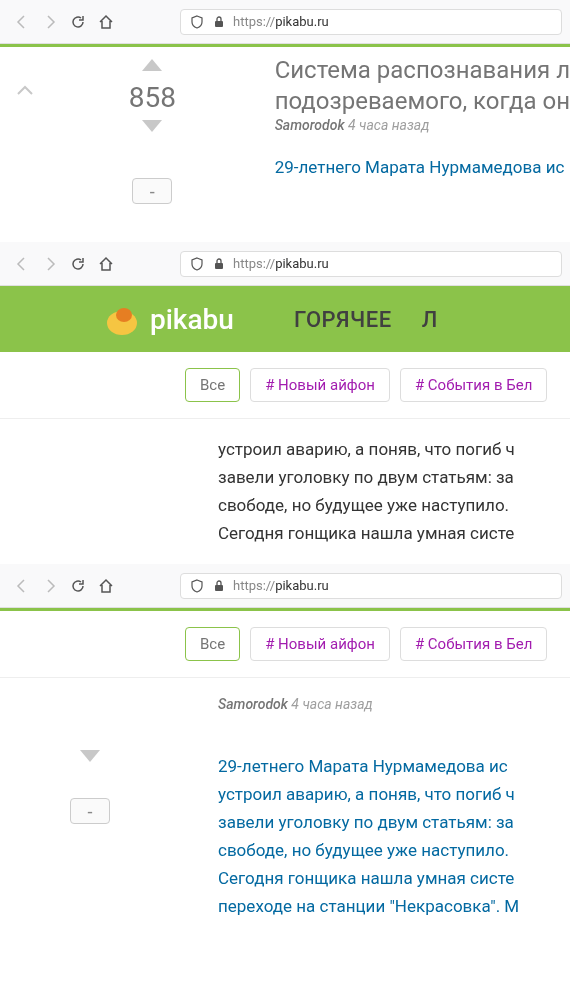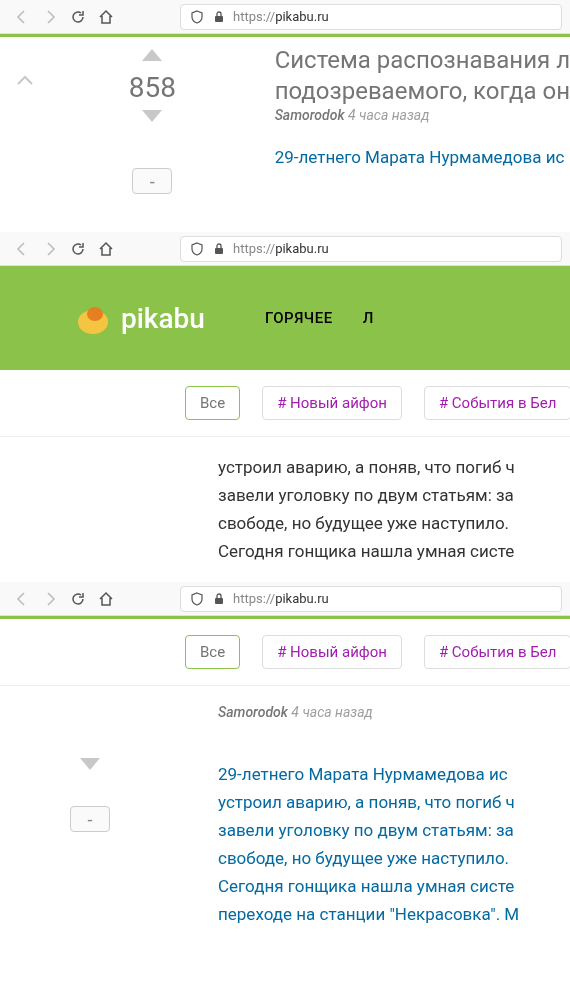--- a/index.html
+++ b/index.html
@@ -1,18 +1,18 @@
 <!DOCTYPE html>
 <html><head>
   <meta charset="utf-8">
   <style>
     * { margin: 0; padding: 0; box-sizing: border-box; }
     body { font-family: -apple-system, BlinkMacSystemFont, "Segoe UI", Roboto, Arial, sans-serif; background: #fff; width: 570px; overflow: hidden; }
     
-    .browser-bar { display: flex; align-items: center; padding: 6px 8px; background: #f9f9fa; border-bottom: 1px solid #e0e0e0; height: 34px; }
+    .browser-bar { display: flex; align-items: center; padding: 6px 8px; background: #f9f9fa; border-bottom: 1px solid #e0e0e0; height: 44px; }
     .nav-btn { width: 28px; height: 28px; display: flex; align-items: center; justify-content: center; cursor: pointer; color: #555; }
     .nav-btn.disabled { color: #bbb; }
     .url-bar { flex: 1; display: flex; align-items: center; background: #fff; border: 1px solid #ddd; border-radius: 4px; height: 26px; padding: 0 8px; margin-left: 60px; }
     .url-icon { width: 16px; height: 16px; display: flex; align-items: center; justify-content: center; color: #555; margin-right: 6px; }
     .url-text { font-size: 13px; color: #888; }
     .url-text .protocol { color: #888; }
     .url-text .domain { color: #333; }
     
     .green-line { height: 3px; background: #8bc34a; }
     
@@ -24,27 +24,27 @@
     .vote-arrow { color: #c8c8c8; cursor: pointer; }
     .vote-count { font-size: 28px; color: #757575; font-weight: 400; margin: 4px 10px; }
     .save-btn { width: 40px; height: 26px; border: 1px solid #ccc; border-radius: 4px; background: #fafafa; color: #888; font-size: 18px; display: flex; align-items: center; justify-content: center; margin-top: 40px; cursor: pointer; }
     .collapse-arrow { color: #c8c8c8; cursor: pointer; }
     
     .post-title { font-size: 24px; color: #757575; font-weight: 400; line-height: 1.3; margin-bottom: 0; white-space: nowrap; }
     .post-meta { font-size: 14px; margin-bottom: 20px; font-style: italic; }
     .post-author { color: #757575; font-weight: 500; }
     .post-time { color: #9e9e9e; }
     .post-body { font-size: 17px; color: #0369a1; line-height: 1.65; white-space: nowrap; }
-    .green-header { background: #8bc34a; height: 104px; display: flex; align-items: center; padding-left: 75px; }
+    .green-header { background: #8bc34a; height: 66px; display: flex; align-items: center; padding-left: 104px; }
     .logo { display: flex; align-items: center; }
     .logo-icon { width: 36px; height: 36px; margin-right: 10px; }
     .logo-text { color: #fff; font-size: 28px; font-weight: 500; }
-    .nav-link { color: #000000; font-size: 15px; font-weight: 500; margin-left: 60px; letter-spacing: 0.5px; }
-    
-    .tags-bar { display: flex; align-items: center; padding: 16px 0 16px 185px; background: #fff; border-bottom: 1px solid #eee; gap: 12px; }
+    .nav-link { color: #404040; font-size: 22px; font-weight: 500; margin-left: 60px; letter-spacing: 0.5px; }
+    
+    .tags-bar { display: flex; align-items: center; padding: 16px 0 16px 185px; background: #fff; border-bottom: 1px solid #eee; }
     .tag { border: 1px solid #ddd; border-radius: 4px; padding: 7px 14px; font-size: 15px; color: #a21caf; margin-right: 10px; cursor: pointer; white-space: nowrap; }
     .tag.active { border-color: #8bc34a; color: #757575; }
     
     .section2-body { padding: 16px 0 0 218px; font-size: 17px; color: #333; line-height: 1.65; white-space: nowrap; height: 145px; overflow: hidden; }
     .section3-main { display: flex; }
     .section3-left { width: 180px; background: #fff; display: flex; flex-direction: column; align-items: center; padding-top: 0; }
     .section3-content { flex: 1; padding-top: 0; }
     .section3-votes-area { display: flex; flex-direction: column; align-items: center; padding-top: 70px; }
   </style>
 </head>

